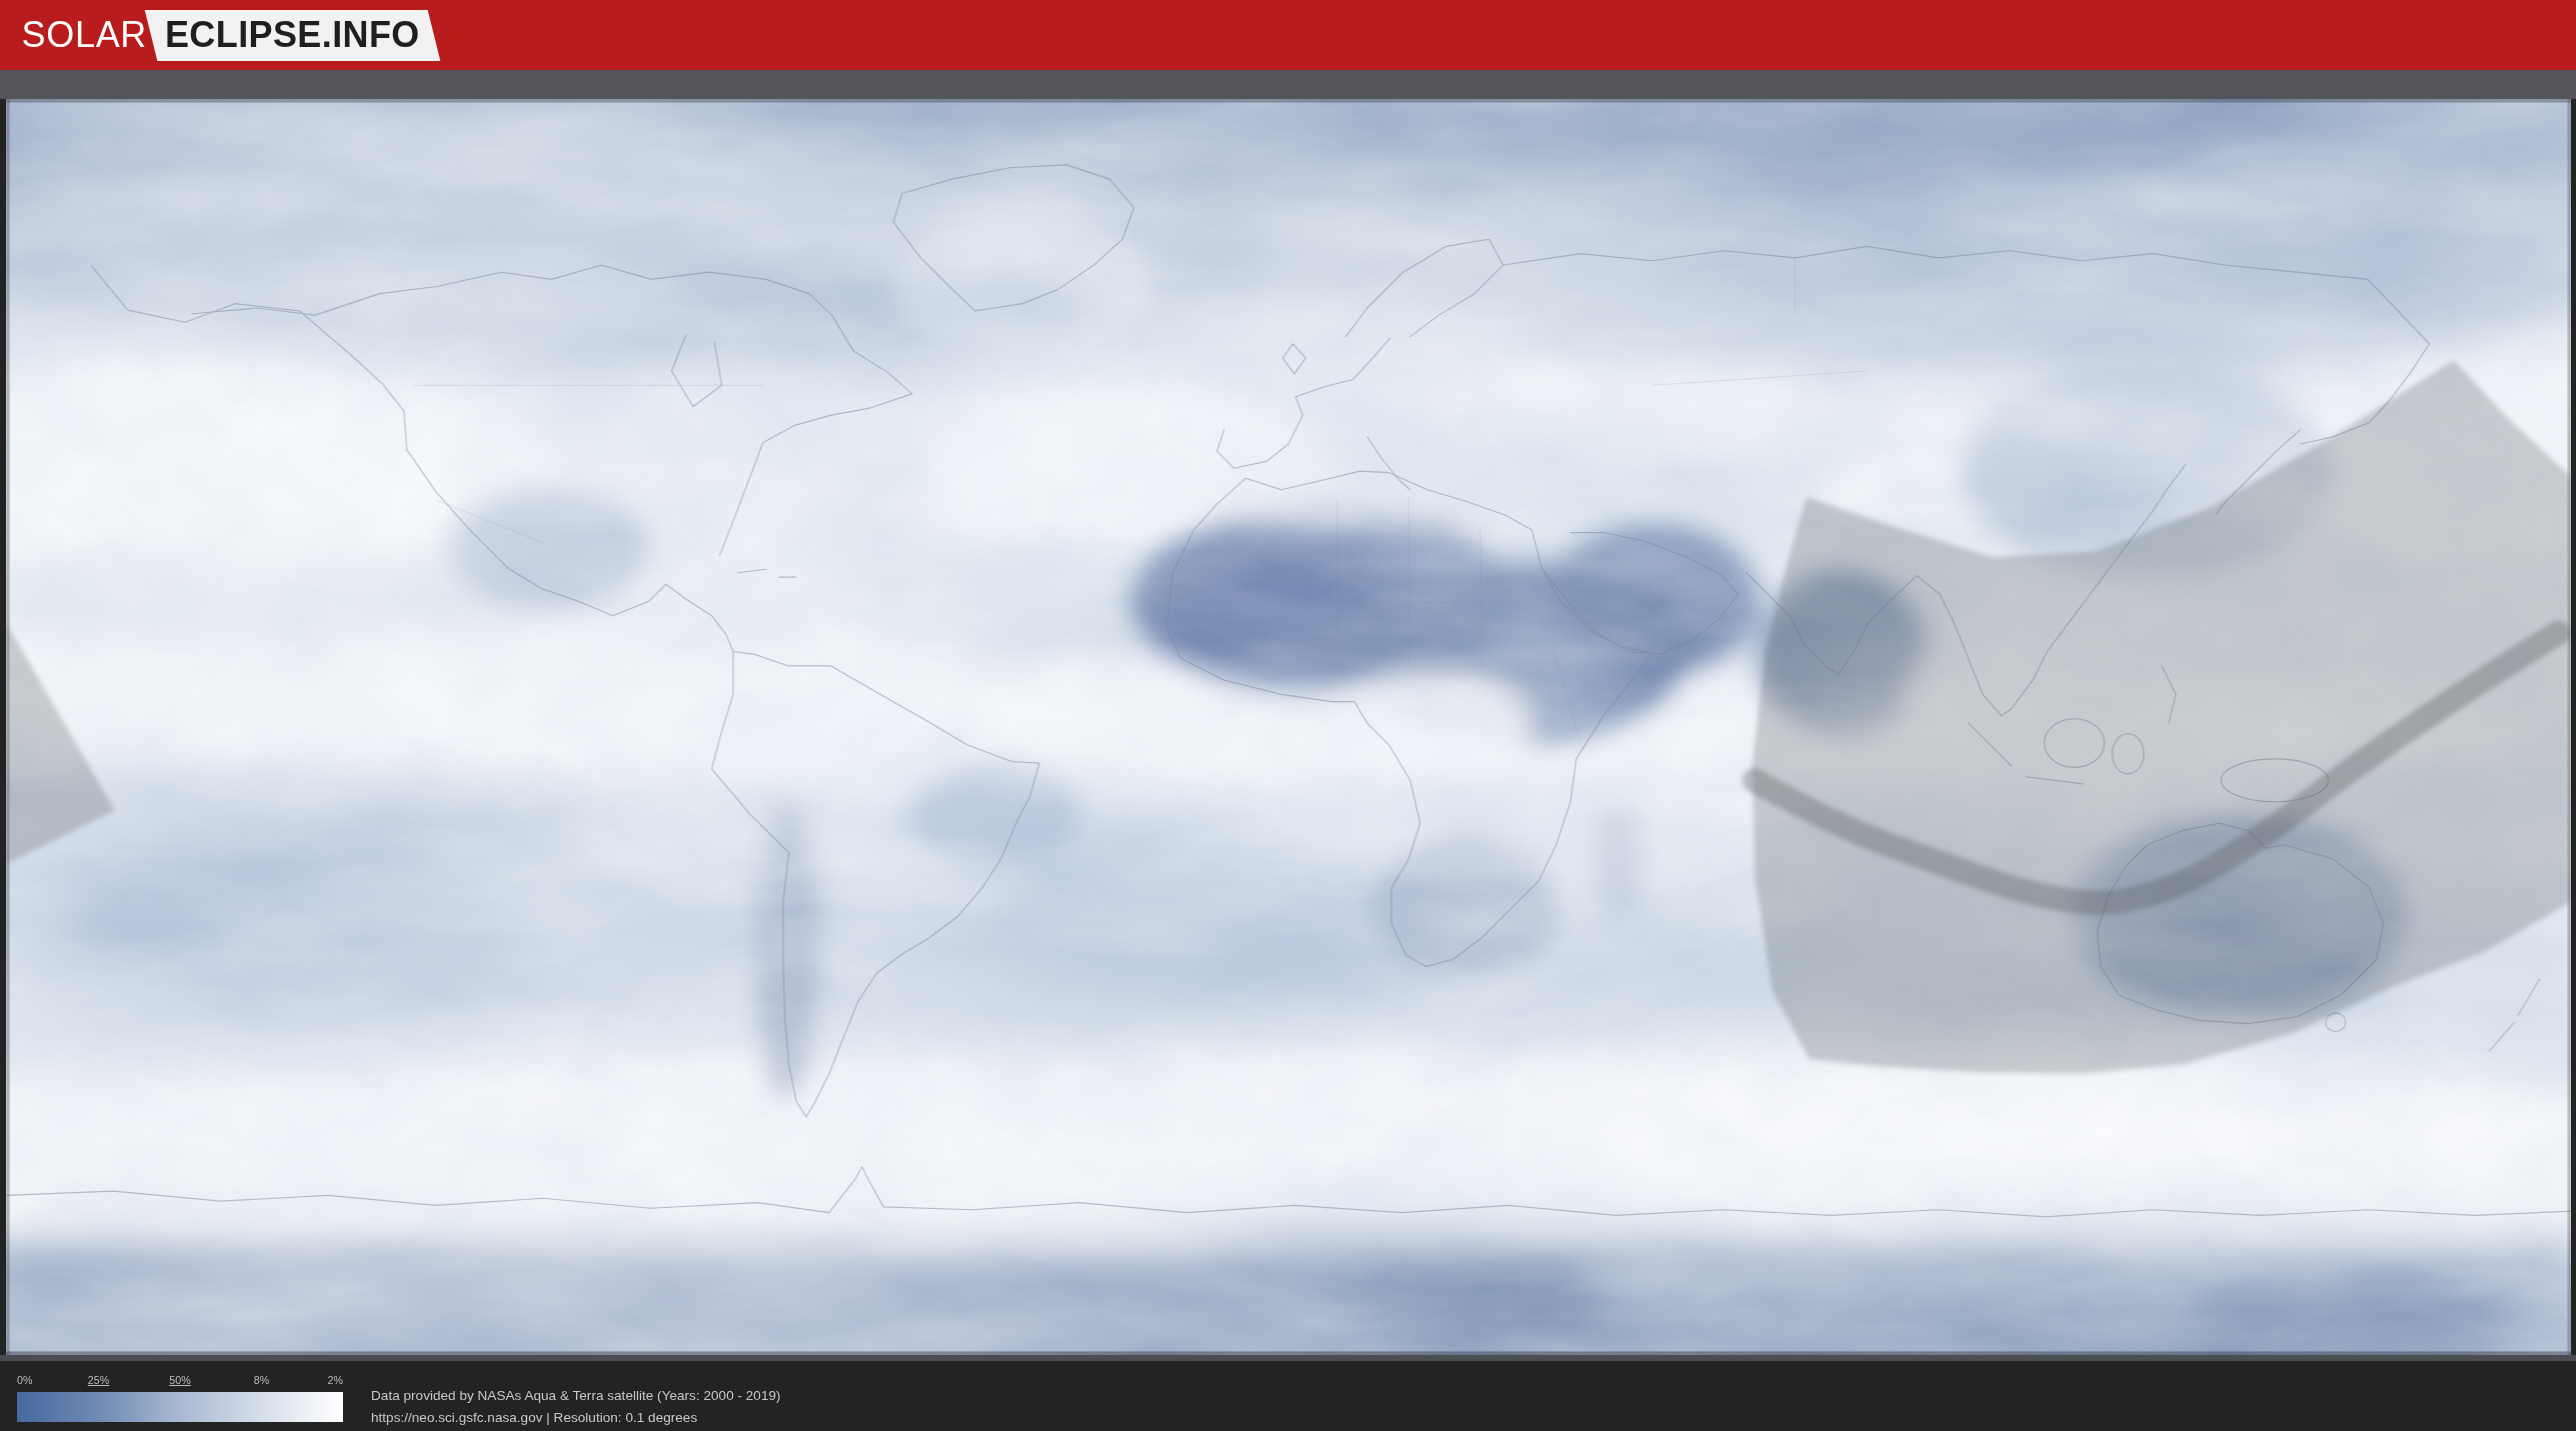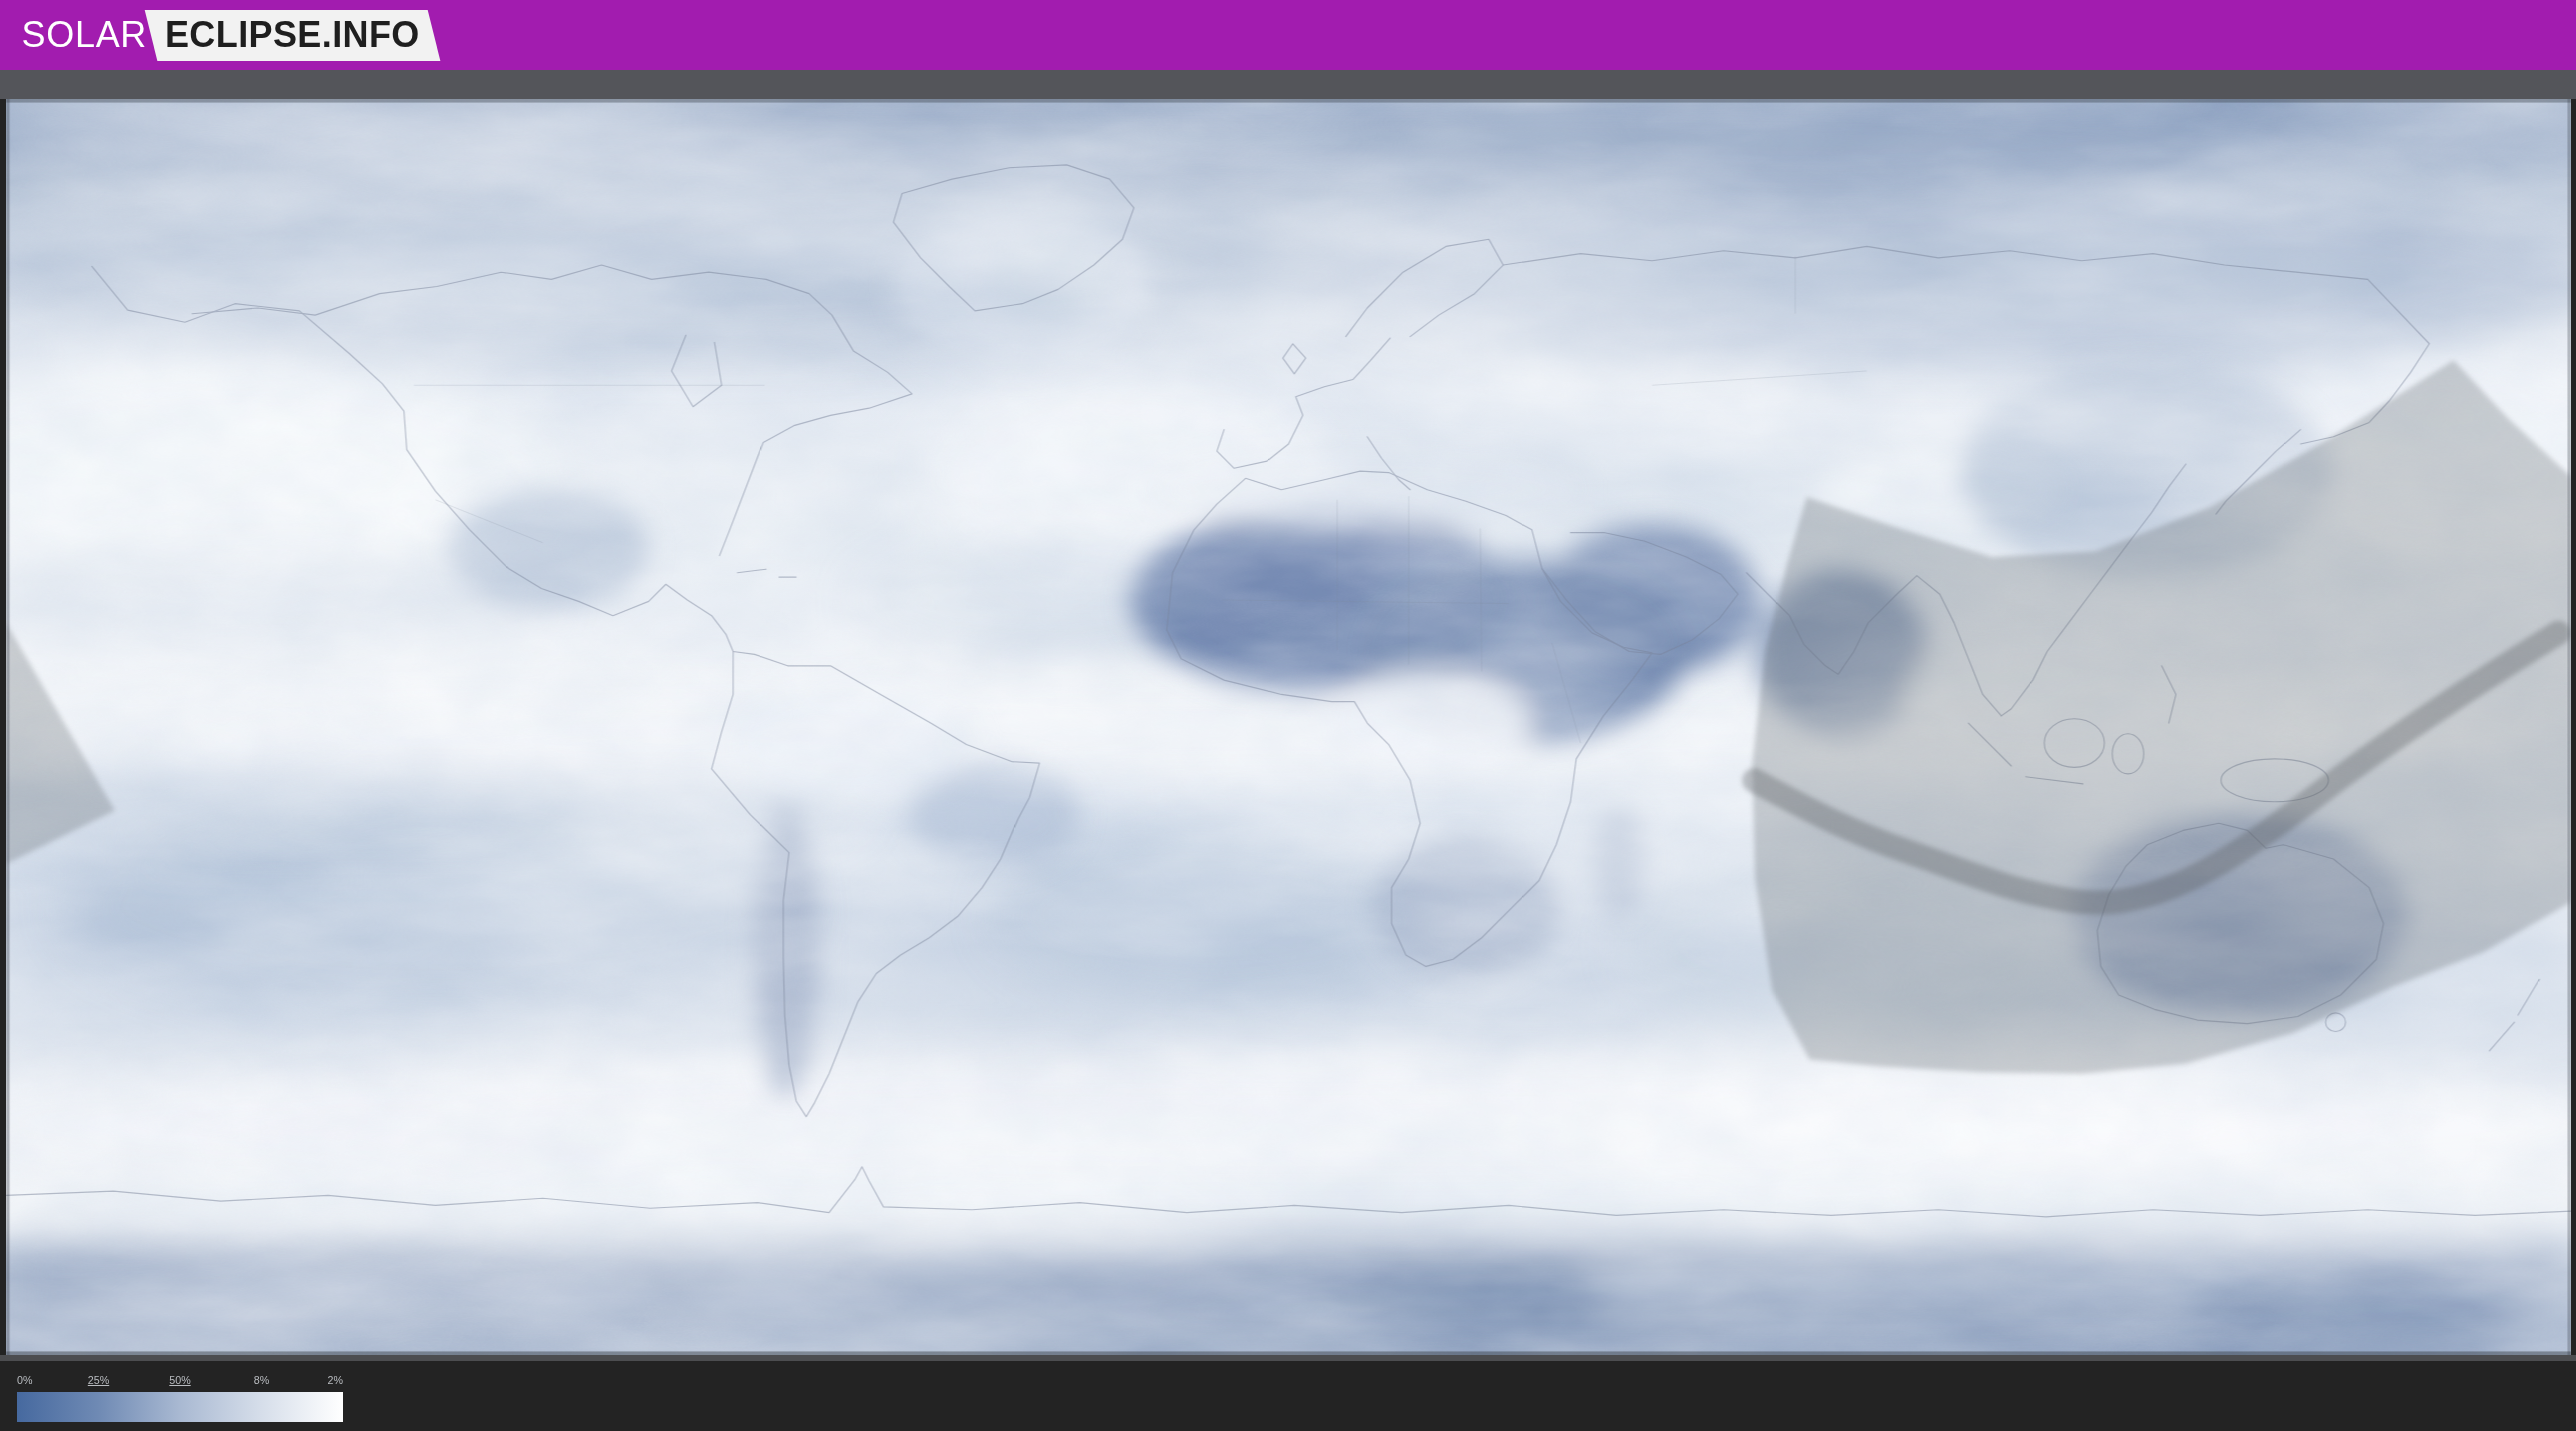--- a/index.html
+++ b/index.html
@@ -1,20 +1,20 @@
 <!DOCTYPE html>
 <html style="font-size:11.4px"><head>
 <meta charset="utf-8">
 <style>
   html,body{margin:0;padding:0;background:#232323;}
   .page{position:relative;width:2576px;height:1431px;background:#232323;overflow:hidden;
         font-family:"Liberation Sans","DejaVu Sans",sans-serif;}
 
   
-  .header{position:absolute;left:0;top:0;width:2576px;height:70px;background:#a21caf;}
+  .header{position:absolute;left:0;top:0;width:2576px;height:70px;background:#b91c1c;}
   .logo{position:absolute;left:21.5px;top:0;height:70px;display:flex;align-items:center;cursor:pointer;}
   .logo-solar{color:#ffffff;font-size:36px;font-weight:500;letter-spacing:0.7px;line-height:70px;}
   .logo-box{display:inline-block;margin-left:4.3px;background:#f2f2f2;transform:skewX(14deg);
             padding:3.6px 14.3px 5px 14.3px;}
   .logo-box-inner{display:inline-block;transform:skewX(-14deg);color:#1f1f1f;font-size:36px;
             font-weight:600;letter-spacing:0.4px;}
   .page-title{position:absolute;left:50%;transform:translateX(-50%);top:0;height:70px;line-height:70px;
             color:#ececec;font-size:19.3px;font-weight:400;letter-spacing:0.2px;white-space:nowrap;}
 
   
@@ -202,15 +202,19 @@
 
   <div class="legend-ticks">
     <span class="tick-0">0%</span>
     <span class="tick-25">25%</span>
     <span class="tick-50">50%</span>
     <span class="tick-75">8%</span>
     <span class="tick-100">2%</span>
   </div>
   <div class="legend-bar" style="background: linear-gradient(to right, rgb(70, 105, 159), rgb(111, 138, 180), rgb(169, 185, 210), rgb(214, 222, 234), rgb(255, 255, 255));"></div>
 
+  <div class="credit">
+    <div>Data provided by NASAs Aqua &amp; Terra satellite (Years: 2000 - 2019)</div>
+    <div>https://neo.sci.gsfc.nasa.gov | Resolution: 0.1 degrees</div>
+  </div>
 
 </div>
 
 
 </body></html>

